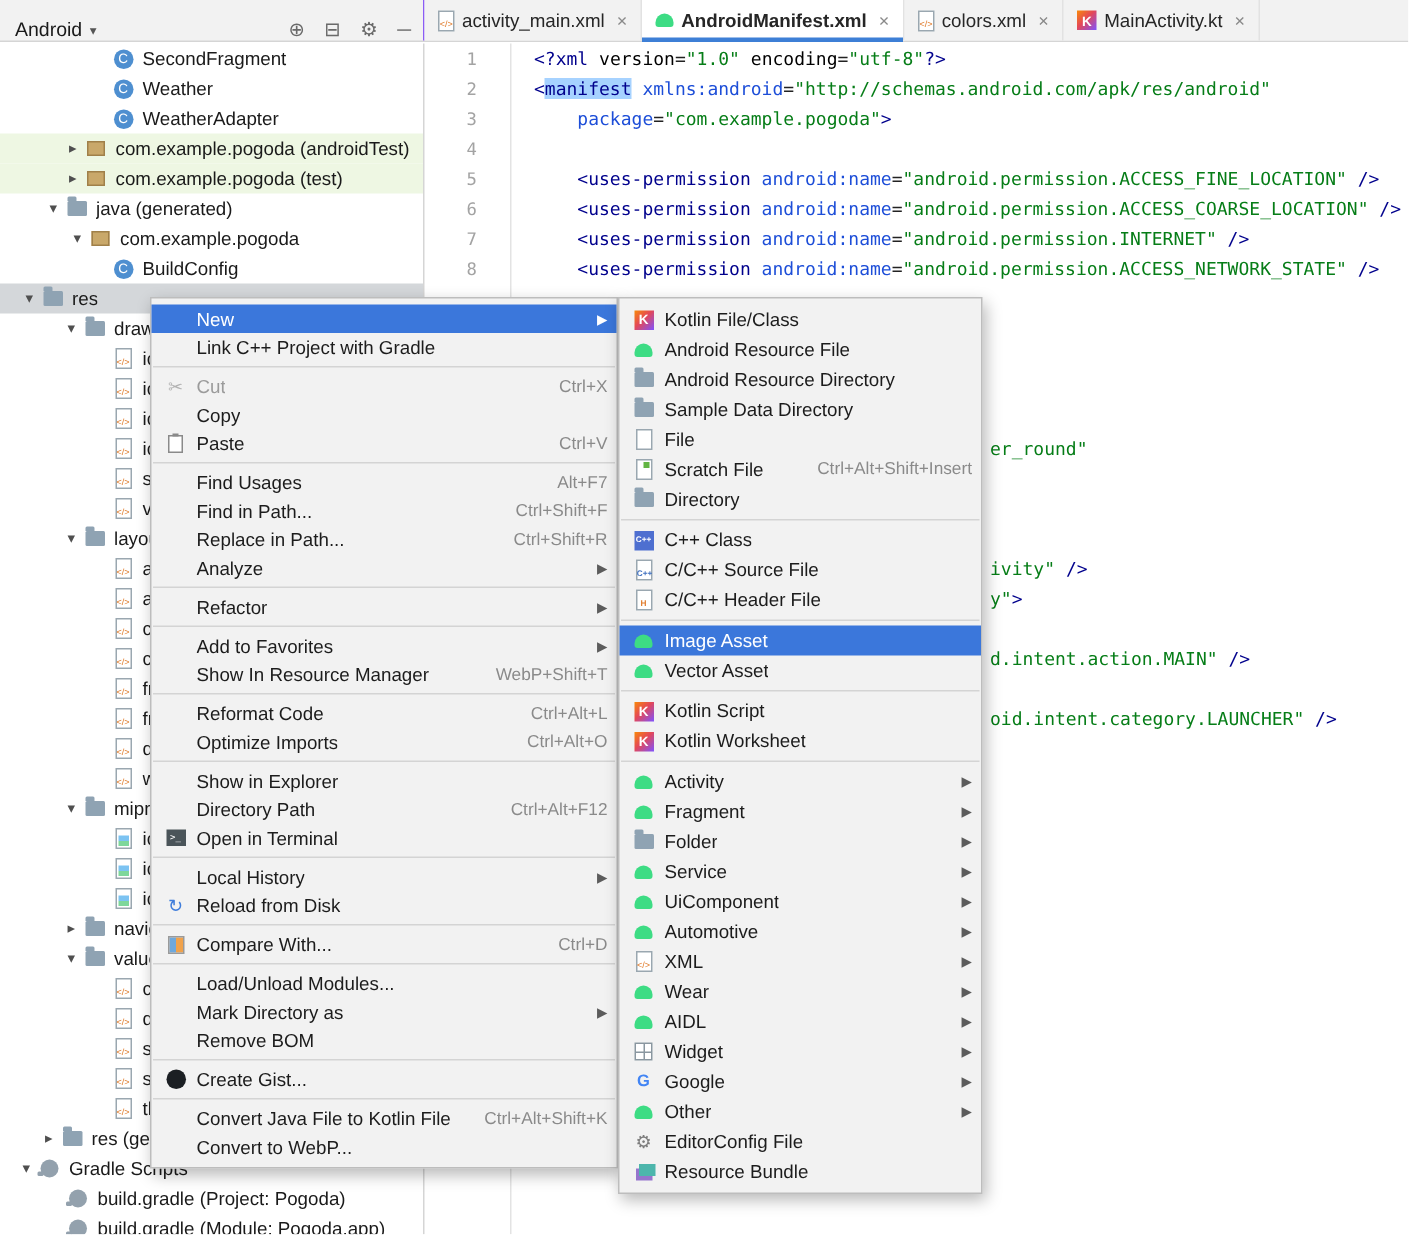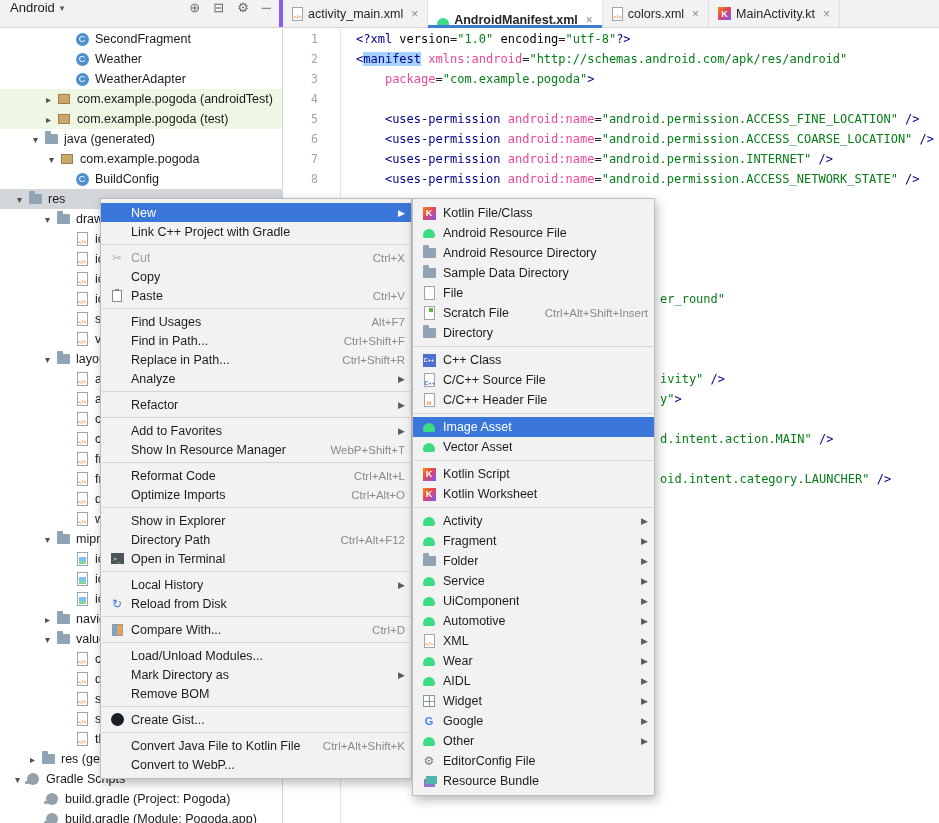--- a/index.html
+++ b/index.html
@@ -1,26 +1,26 @@
 <!DOCTYPE html>
 <html><head>
 <meta charset="utf-8">
 <style>
   html,body{margin:0;padding:0;background:#fff;}
   .app{position:relative;width:939px;height:823px;overflow:hidden;font-family:"Liberation Sans",sans-serif;background:#fff;}
 
   
   .topbar{position:absolute;top:0;left:0;right:0;height:28px;display:flex;background:#f2f2f2;border-bottom:1px solid #d5d5d5;box-sizing:border-box;}
-  .project-header{width:283px;flex:0 0 283px;display:flex;align-items:flex-start;padding:0 8px 0 10px;border-right:4px solid #8b5cf6;box-sizing:border-box;}
+  .project-header{width:283px;flex:0 0 283px;display:flex;align-items:flex-end;padding:0 8px 0 10px;border-right:1px solid #8b5cf6;box-sizing:border-box;}
   .proj-sel{display:flex;align-items:center;gap:5px;font-size:13px;color:#1a1a1a;}
   .caret{font-size:9px;color:#555;}
   .hicons{margin-left:auto;display:flex;gap:13px;align-items:center;color:#6a6a6a;font-size:13px;}
   .tabbar{flex:1;display:flex;align-items:stretch;background:#f2f2f2;}
   .tab{display:flex;align-items:center;gap:5px;padding:0 9px;font-size:12.5px;color:#262626;border-right:1px solid #e2e2e2;position:relative;white-space:nowrap;}
-  .tab.active{background:#fff;font-weight:bold;align-items:flex-end;}
+  .tab.active{background:#fff;font-weight:bold;}
   .tab.active::after{content:'';position:absolute;left:0;right:0;bottom:-1px;height:3px;background:#3d7fd6;}
   .tclose{color:#8a8a8a;font-size:12px;margin-left:3px;font-weight:normal;}
   .tic{display:flex;align-items:center;}
 
   
   .tree{position:absolute;top:29px;left:0;width:283px;bottom:0;background:#fff;border-right:1px solid #d5d5d5;overflow:hidden;box-sizing:border-box;}
   .trow{height:20px;display:flex;align-items:center;font-size:12.5px;color:#1a1a1a;white-space:nowrap;}
   .trow.bg-green{background:#eef7e3;}
   .trow.bg-sel{background:#d4d7da;}
   .tarrow{flex:0 0 15px;width:15px;text-align:center;font-size:10px;color:#4f4f4f;}
@@ -28,21 +28,21 @@
   .tlabel{overflow:hidden;}
 
   
   .editor{position:absolute;top:29px;left:284px;right:0;bottom:0;background:#fff;font-family:"DejaVu Sans Mono",monospace;font-size:12px;}
   .gutterline{position:absolute;top:0;bottom:0;left:56px;width:1px;background:#e3e3e3;}
   .cline{height:20px;display:flex;align-items:center;}
   .lnum{flex:0 0 34px;text-align:right;color:#a3a3a3;font-size:11.5px;}
   .ccode{margin-left:38px;white-space:pre;}
   .frag{position:absolute;left:376px;height:20px;line-height:20px;white-space:pre;}
   .c-tag{color:#00008c;}
-  .c-attr{color:#ec4899;}
+  .c-attr{color:#1d4ed8;}
   .c-str{color:#067d17;}
   .c-kw{color:#000000;}
   .c-plain{color:#222;}
   .c-sel{background:#a6d2ff;}
 
   
   .menu{position:absolute;background:#f2f2f2;border:1px solid #bdbdbd;box-shadow:2px 4px 10px rgba(0,0,0,.28);padding:4px 0;z-index:10;box-sizing:border-box;}
   #context-menu{left:100px;top:198px;width:312px;}
   #submenu{left:412px;top:198px;width:243px;}
   .mi{height:19px;display:flex;align-items:center;padding:0 6px 0 8px;color:#1c1c1c;font-size:12.5px;}

